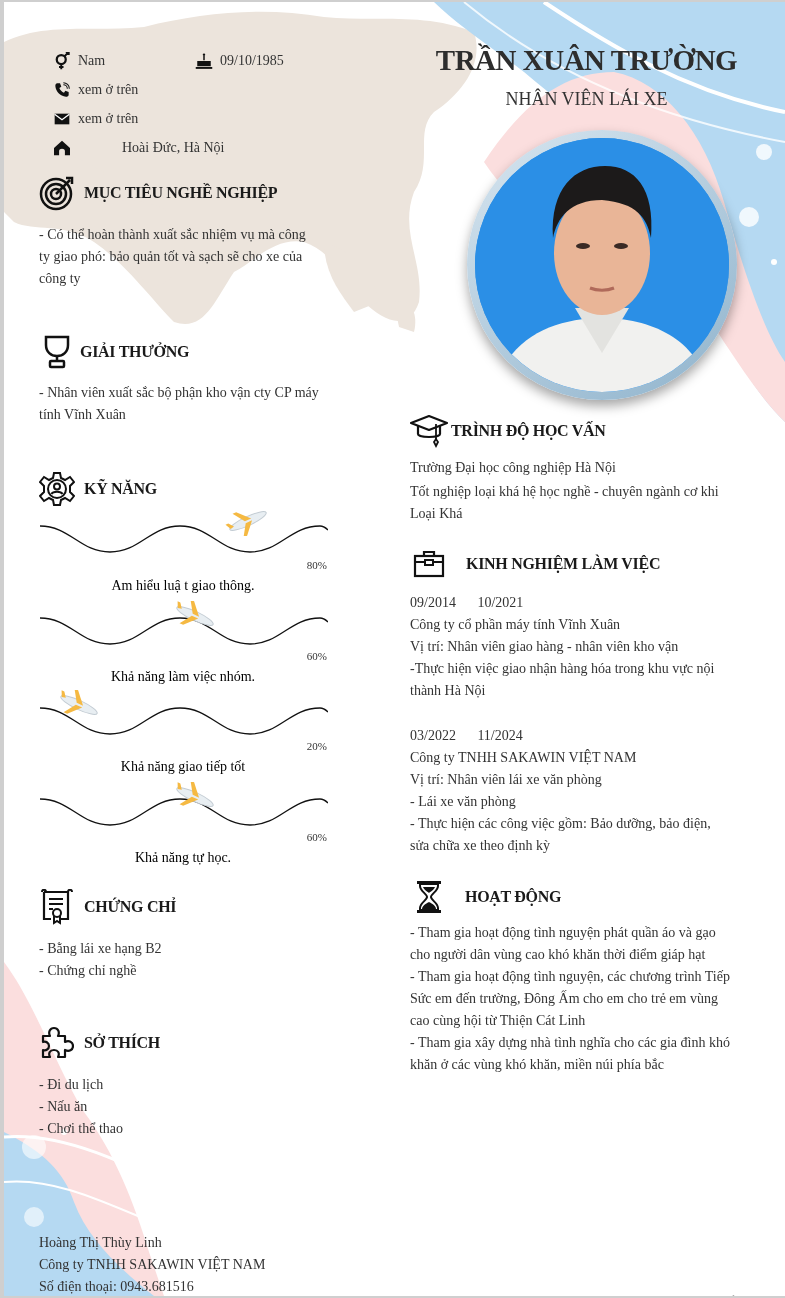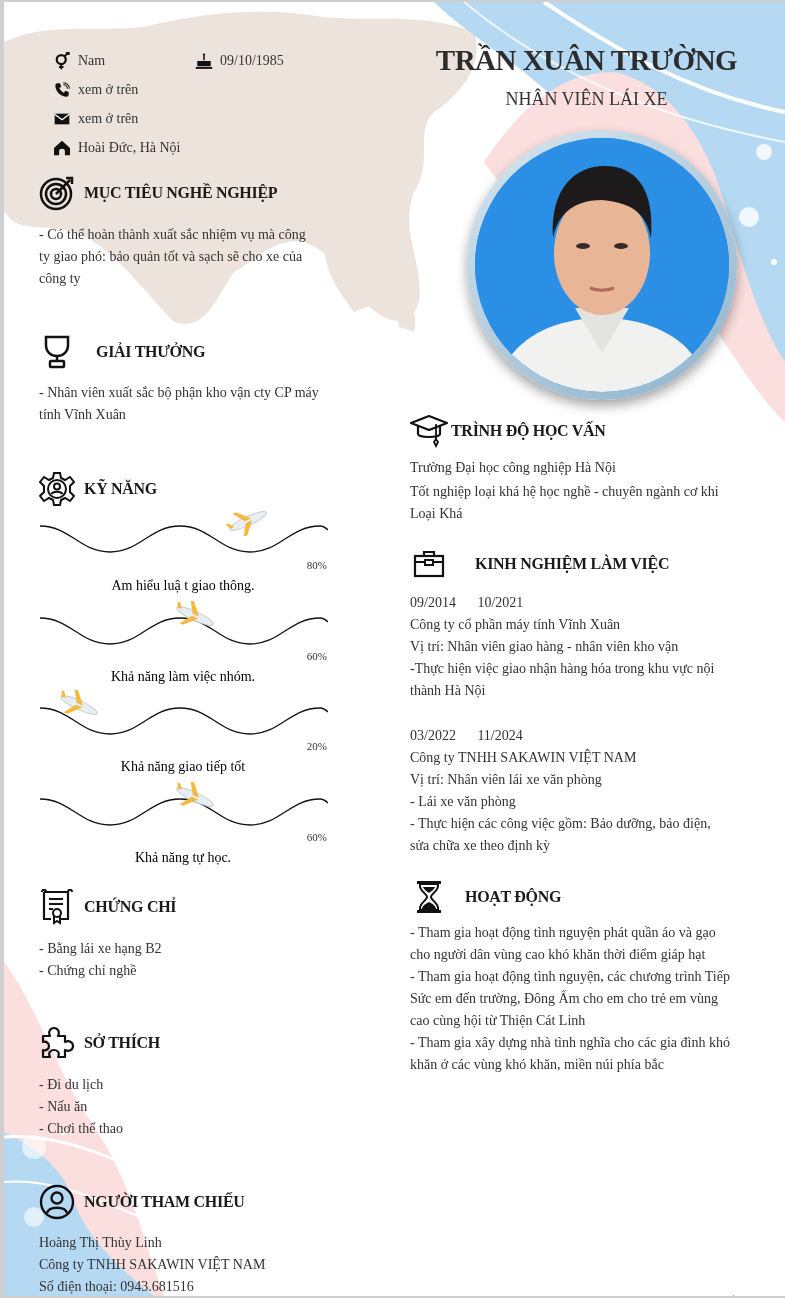--- a/index.html
+++ b/index.html
@@ -106,21 +106,21 @@
     </div>
     <div class="info-row" style="left:48px; top:92px;">
       <span class="ic">
         <svg width="16" height="14" viewBox="0 0 24 20">
             <rect x="1" y="2" width="22" height="16" fill="#111"></rect>
             <path d="M1 3 L12 11 L23 3" stroke="#fff" stroke-width="2" fill="none"></path>
           </svg>
       </span>
       <span>xem ở trên</span>
     </div>
-    <div class="info-row" style="left:48px; top:121px;">
+    <div class="info-row" style="left:48px; top:121px;gap:44px;">
       <span class="ic">
         <svg width="18" height="16" viewBox="0 0 24 22">
             <path d="M12 1 L23 11 L23 21 L16 21 L16 15 C16 13 14 12 12 12 C10 12 8 13 8 15 L8 21 L1 21 L1 11 Z" fill="#111"></path>
           </svg>
       </span>
       <span>Hoài Đức, Hà Nội</span>
     </div>
 
     <div class="sec-head" style="left:34px; top:156px;">
       <span class="sic">
@@ -140,21 +140,21 @@
     </div>
 
     <div class="sec-head" style="left:34px; top:315px;">
       <span class="sic">
         <svg width="30" height="34" viewBox="0 0 30 34">
             <path d="M4 2 H26 V10 C26 17 21 21 15 21 C9 21 4 17 4 10 Z" fill="none" stroke="#111" stroke-width="2.5"></path>
             <path d="M15 21 V26" stroke="#111" stroke-width="2.5"></path>
             <rect x="8" y="26" width="14" height="6" rx="1" fill="none" stroke="#111" stroke-width="2.5"></rect>
           </svg>
       </span>
-      <span class="stitle" style="margin-left:20px;">GIẢI THƯỞNG</span>
+      <span class="stitle" style="margin-left:4px;">GIẢI THƯỞNG</span>
     </div>
     <div class="abs txt" style="left:35px; top:364px;">
       <div>- Nhân viên xuất sắc bộ phận kho vận cty CP máy</div>
       <div>tính Vĩnh Xuân</div>
     </div>
 
     <div class="sec-head" style="left:34px; top:452px;">
       <span class="sic">
         <svg width="36" height="36" viewBox="0 0 36 36">
             <path d="M15 2 H21 L22 7 L26 9 L31 6 L35 11 L31 15 L31 21 L35 25 L31 30 L26 27 L22 29 L21 34 H15 L14 29 L10 27 L5 30 L1 25 L5 21 L5 15 L1 11 L5 6 L10 9 L14 7 Z" fill="none" stroke="#111" stroke-width="2"></path>
@@ -247,30 +247,20 @@
           </svg>
       </span>
       <span class="stitle" style="margin-left:8px;">SỞ THÍCH</span>
     </div>
     <div class="abs txt" style="left:35px; top:1056px;">
       <div>- Đi du lịch</div>
       <div>- Nấu ăn</div>
       <div>- Chơi thể thao</div>
     </div>
 
-    <div class="sec-head" style="left:34px; top:1165px;">
-      <span class="sic">
-        <svg width="36" height="36" viewBox="0 0 36 36">
-            <circle cx="18" cy="18" r="16" fill="none" stroke="#111" stroke-width="2.4"></circle>
-            <circle cx="18" cy="14" r="5.5" fill="none" stroke="#111" stroke-width="2.4"></circle>
-            <path d="M8 29 C10 22 26 22 28 29" fill="none" stroke="#111" stroke-width="2.4"></path>
-          </svg>
-      </span>
-      <span class="stitle" style="margin-left:8px;">NGƯỜI THAM CHIẾU</span>
-    </div>
     <div class="abs txt" style="left:35px; top:1214px;">
       <div>Hoàng Thị Thùy Linh</div>
       <div>Công ty TNHH SAKAWIN VIỆT NAM</div>
       <div>Số điện thoại: 0943.681516</div>
     </div>
 
     <div class="name">TRẦN XUÂN TRƯỜNG</div>
     <div class="job">NHÂN VIÊN LÁI XE</div>
 
     <div class="photo-wrap">
@@ -307,21 +297,21 @@
 
     <div class="sec-head" style="left:406px; top:527px;">
       <span class="sic">
         <svg width="32" height="28" viewBox="0 0 32 28">
             <rect x="2" y="6" width="28" height="20" fill="none" stroke="#111" stroke-width="2.2"></rect>
             <path d="M11 6 V2 H21 V6" fill="none" stroke="#111" stroke-width="2.2"></path>
             <path d="M2 12 H12 M20 12 H30" stroke="#111" stroke-width="2"></path>
             <rect x="12" y="10" width="8" height="5" fill="none" stroke="#111" stroke-width="2"></rect>
           </svg>
       </span>
-      <span class="stitle" style="margin-left:27px;">KINH NGHIỆM LÀM VIỆC</span>
+      <span class="stitle" style="margin-left:18px;">KINH NGHIỆM LÀM VIỆC</span>
     </div>
 
     <div class="abs txt" style="left:406px; top:574px; width:370px;">
       <div>
         <span>09/2014</span>
         <span style="margin-left:18px;">10/2021</span>
       </div>
       <div>Công ty cổ phần máy tính Vĩnh Xuân</div>
       <div>Vị trí: Nhân viên giao hàng - nhân viên kho vận</div>
       <div>-Thực hiện việc giao nhận hàng hóa trong khu vực nội</div>

